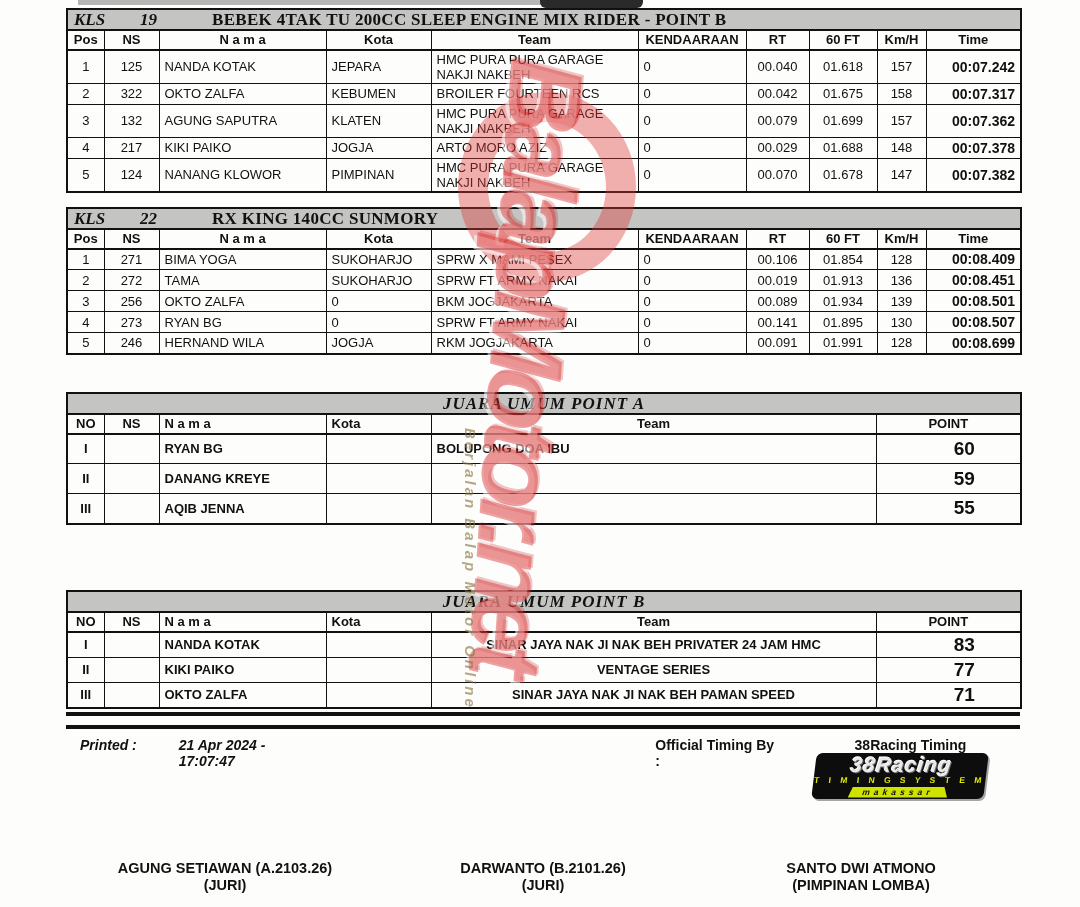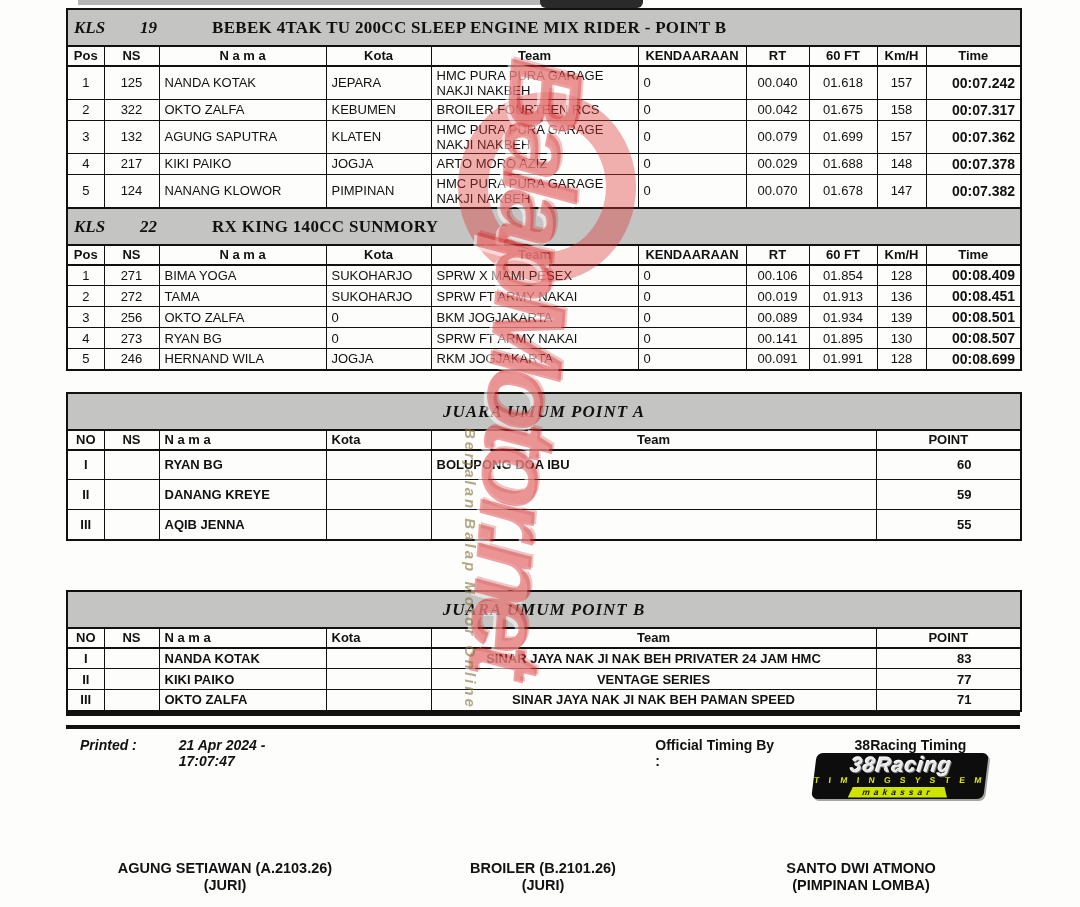--- a/index.html
+++ b/index.html
@@ -32,21 +32,21 @@
   .wm-side {
     position:absolute; left:462px; top:428px; height:330px;
     writing-mode:vertical-rl;
     font-family:"Liberation Sans", sans-serif; font-weight:bold; font-style:italic;
     font-size:15px; letter-spacing:3px; color:rgba(135,115,60,0.62); white-space:nowrap;
   }
 
   
   .tbl-block { position:absolute; left:0; z-index:2; }
   .title-bar {
-    border:2.5px solid #111; background:#c4c4c2; height:39px;
+    border:2.5px solid #111; background:#c4c4c2; height:23px;
     display:flex; align-items:center; padding:0 6px;
     font-family:"Liberation Serif", serif; font-weight:bold; font-size:17px;
   }
   .title-bar .kls { font-style:italic; width:48px; }
   .title-bar .klsnum { font-style:italic; width:52px; margin-left:18px; }
   .title-bar .ttl { margin-left:20px; letter-spacing:0.3px; }
   .juara-bar { justify-content:center; font-style:italic; letter-spacing:1px; }
 
   table { border-collapse:collapse; width:954px; margin-top:-2.5px; table-layout:fixed; background:rgba(255,255,255,0.0); }
   th, td { border:1.6px solid #111; padding:1px 5px; font-size:13px; overflow:hidden; }
@@ -58,21 +58,21 @@
   .res-table td:nth-child(3), .res-table td:nth-child(4),
   .res-table td:nth-child(5), .res-table td:nth-child(6) { text-align:left; }
   .res-table td:nth-child(7), .res-table td:nth-child(8),
   .res-table td:nth-child(9) { text-align:center; }
   .res-table td:nth-child(10) { text-align:right; font-weight:bold; font-size:14px; }
 
   .juara-table th:nth-child(3), .juara-table th:nth-child(4) { text-align:left; }
   .juara-table td { font-weight:bold; }
   .juara-table td:nth-child(1) { text-align:center; }
   .juara-table td:nth-child(3) { text-align:left; }
-  .juara-table td:nth-child(6) { text-align:center; font-size:13px;padding-left:37px; }
+  .juara-table td:nth-child(6) { text-align:center; font-size:19px;padding-left:37px; }
   .juara-a td { height:30px; }
   .juara-a td:nth-child(5) { text-align:left; }
   .juara-b td { height:21px; }
   .juara-b td:nth-child(5) { text-align:center; }
 
   
   .rule { position:absolute; left:0; width:954px; height:3.5px; background:#111; }
   .printed-row { position:absolute; left:0; top:737px; width:954px; display:flex; font-size:14px; font-weight:bold; }
   .printed-label { font-style:italic; margin-left:14px; }
   .printed-value { font-style:italic; margin-left:42px; }
@@ -426,21 +426,21 @@
       <div class="logo-line2">T I M I N G  S Y S T E M</div>
       <div class="logo-strip">makassar</div>
     </div>
 
     <div class="signatures">
       <div class="sig">
         <div class="sig-name">AGUNG SETIAWAN (A.2103.26)</div>
         <div class="sig-role">(JURI)</div>
       </div>
       <div class="sig">
-        <div class="sig-name">BROILER (B.2101.26)</div>
+        <div class="sig-name">DARWANTO (B.2101.26)</div>
         <div class="sig-role">(JURI)</div>
       </div>
       <div class="sig">
         <div class="sig-name">SANTO DWI ATMONO</div>
         <div class="sig-role">(PIMPINAN LOMBA)</div>
       </div>
     </div>
 
   </div>
 

